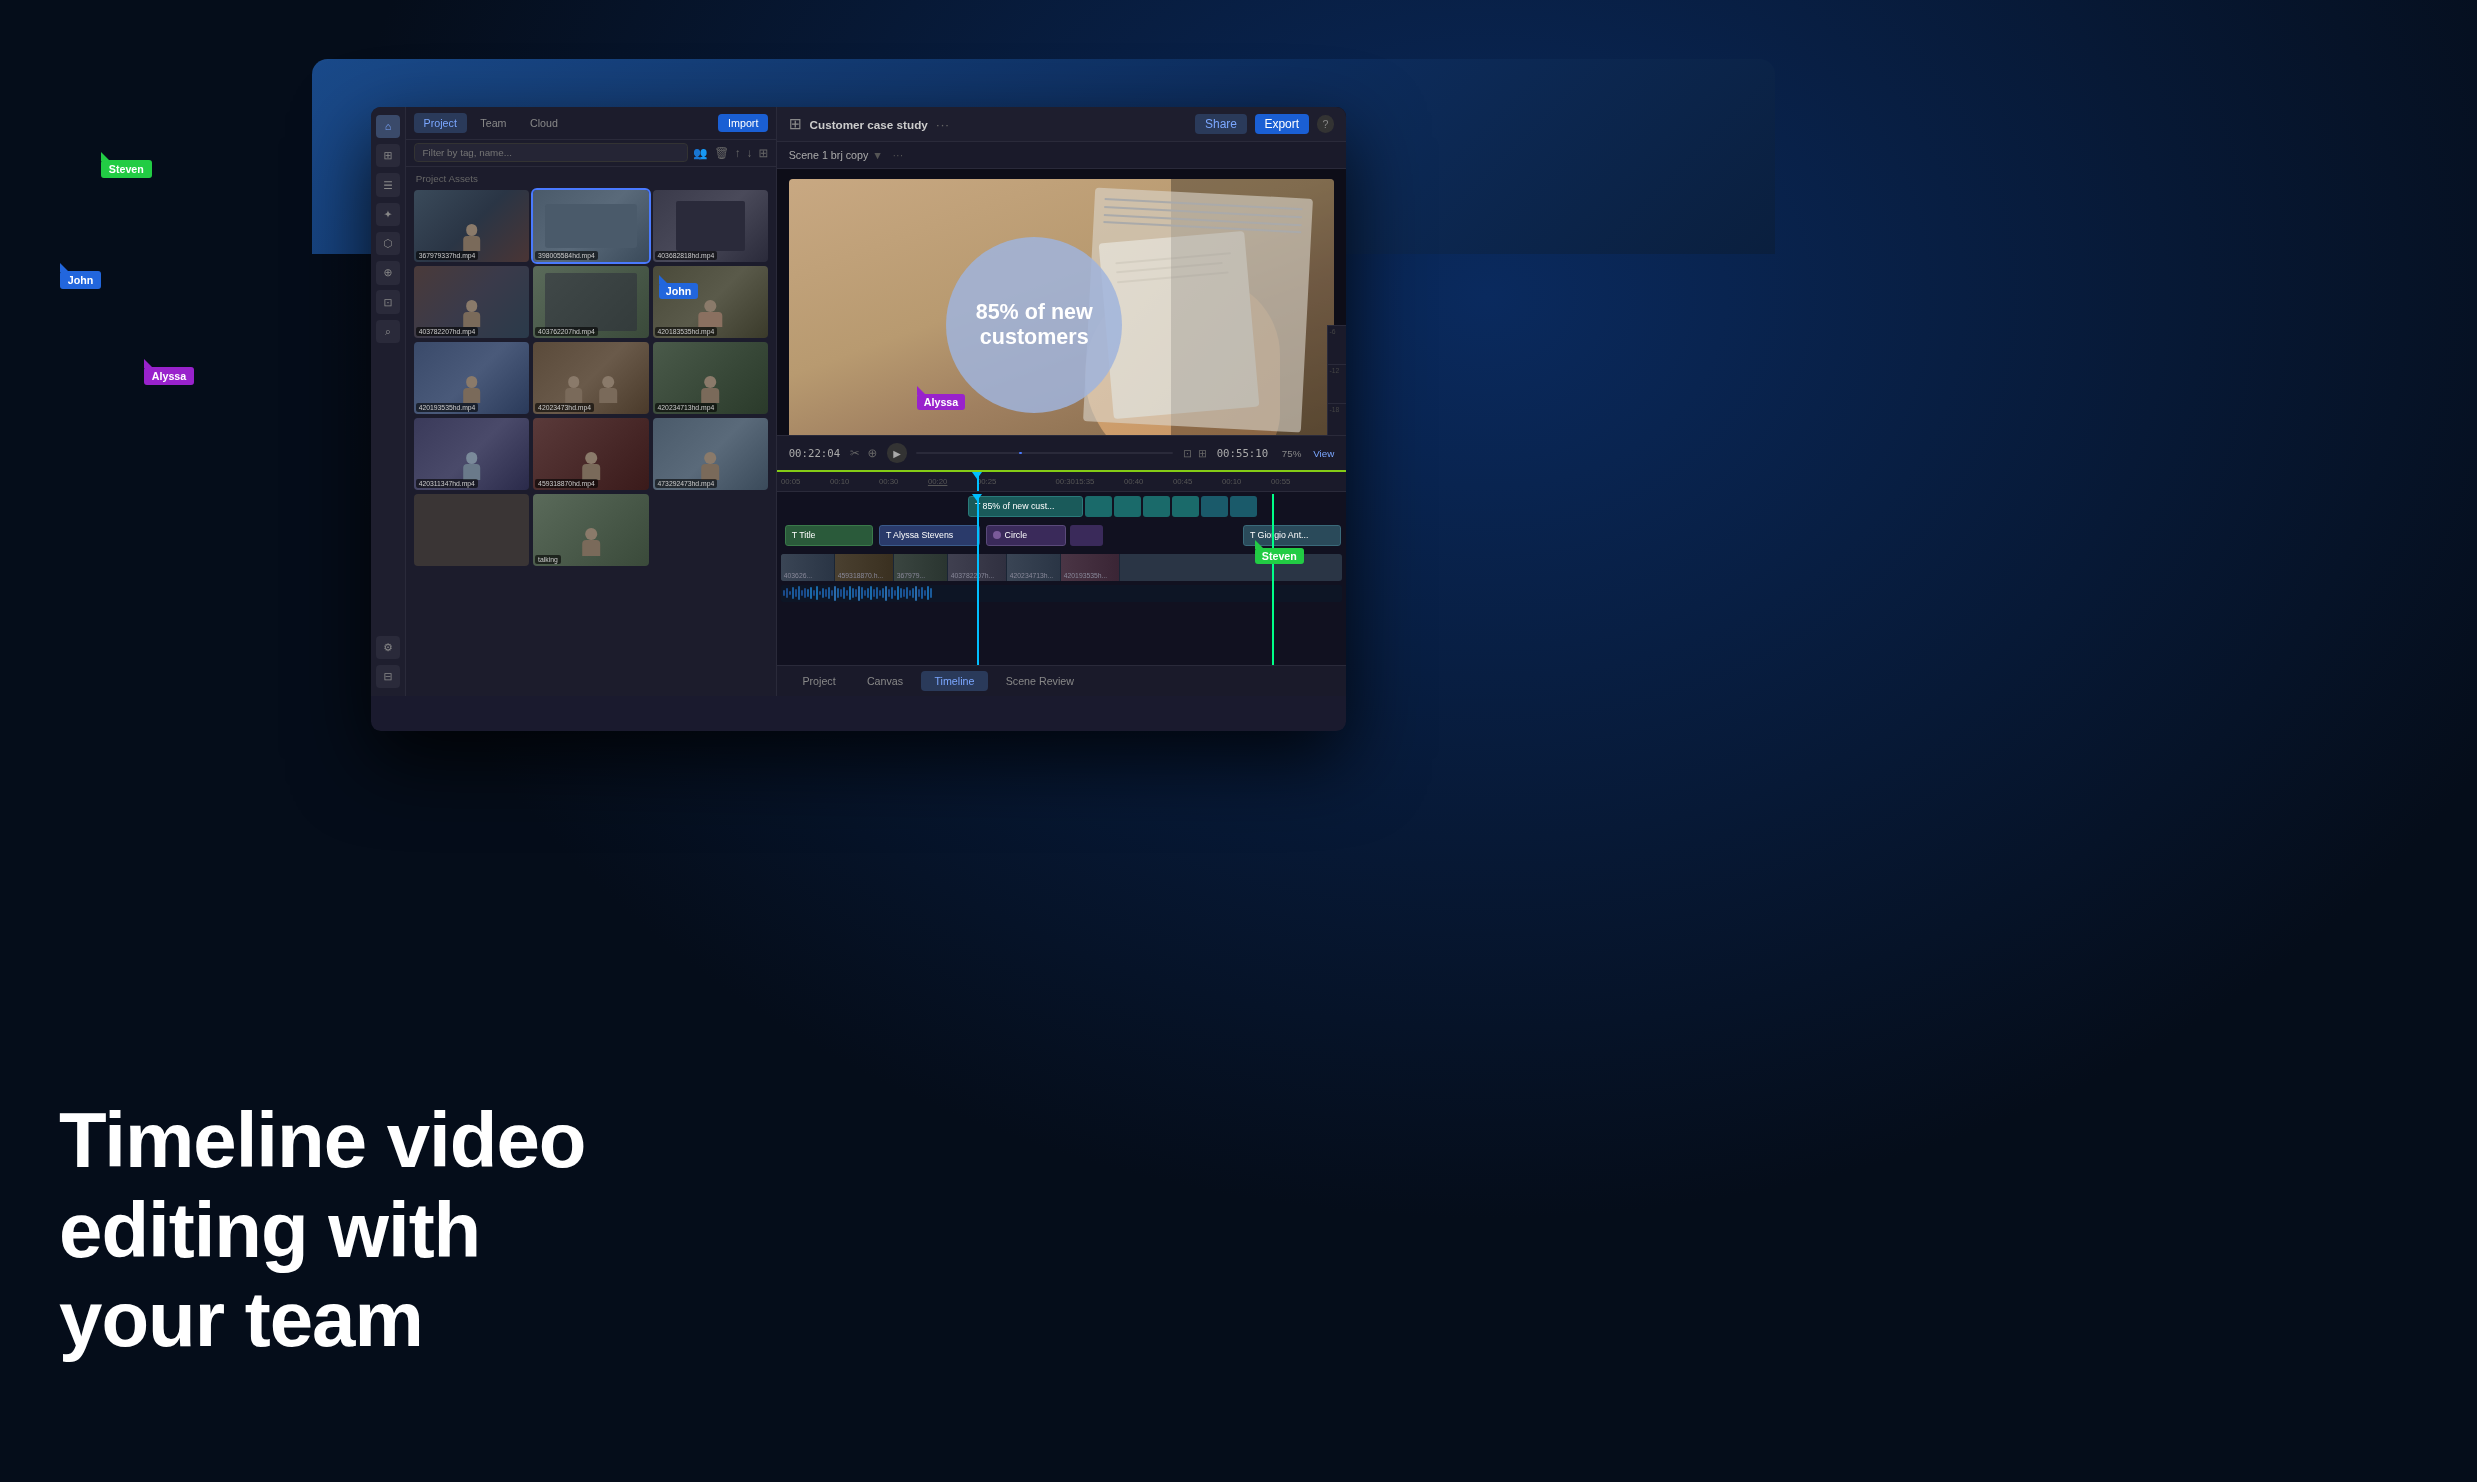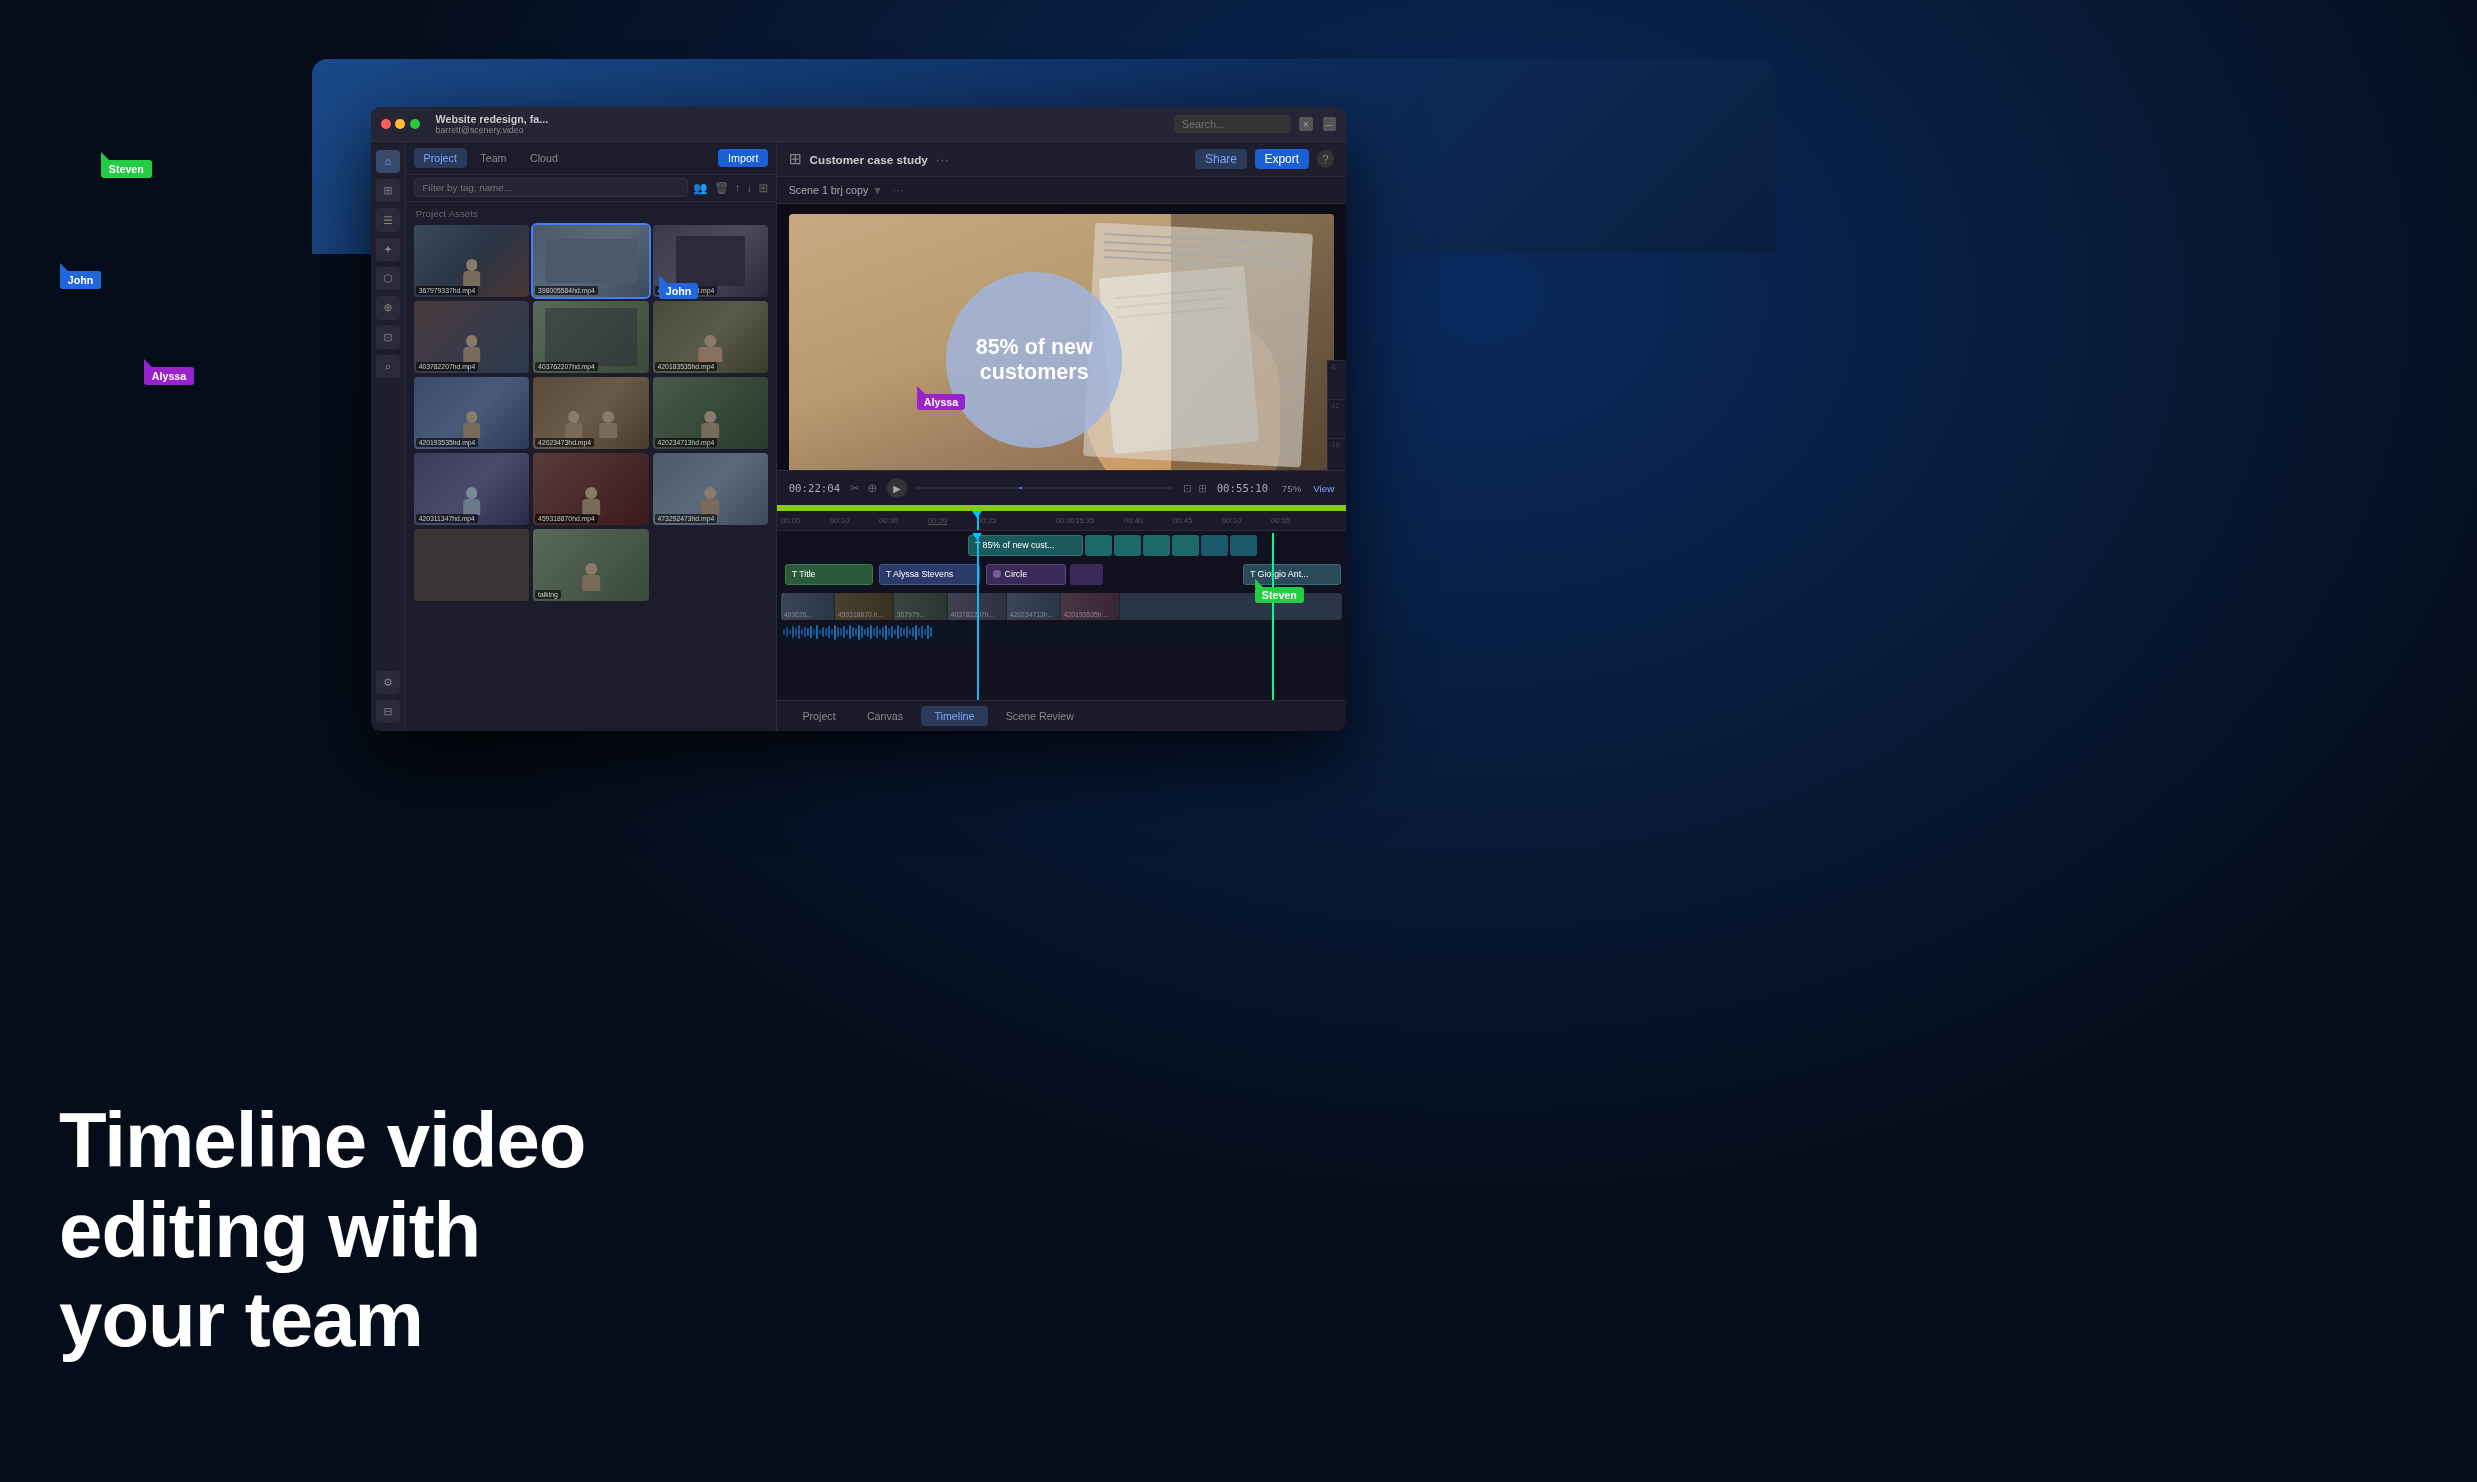--- a/index.html
+++ b/index.html
@@ -414,21 +414,21 @@
       border-radius: 50%;
       display: flex; align-items: center; justify-content: center;
       font-size: 9.8px;
       color: #aaa;
     }
 
     
     .timeline-area {
       height: 195px;
       background: #111120;
-      border-top: 6px solid #84cc16;
+      border-top: 2px solid #84cc16;
       position: relative;
       overflow: hidden;
     }
 
     
     .timeline-ruler {
       height: 19.5px;
       background: #1a1a2a;
       border-bottom: 1px solid #2a2a3a;
       display: flex;
@@ -619,34 +619,20 @@
   <div class="cursor-arrow" style="border-bottom-color:#2266dd;"></div>
   <div class="cursor-flag" style="background:#2266dd;">John</div>
 </div>
 <div class="presence-cursor cursor-alyssa">
   <div class="cursor-arrow" style="border-bottom-color:#9922cc;"></div>
   <div class="cursor-flag" style="background:#9922cc;">Alyssa</div>
 </div>
 
 <div class="app-window">
 
-  <div class="title-bar">
-    <div class="title-bar-dots">
-      <div class="dot dot-red"></div>
-      <div class="dot dot-yellow"></div>
-      <div class="dot dot-green"></div>
-    </div>
-    <div class="title-bar-info">
-      <span class="title-name">Website redesign, fa...</span>
-      <span class="title-email">barrett@scenery.video</span>
-    </div>
-    <input class="title-search" type="text" placeholder="Search..." style="">
-    <div class="title-close-btn">✕</div>
-    <div class="title-close-btn" style="margin-left:2px;">—</div>
-  </div>
 
   <div class="app-body">
 
     <div class="icon-sidebar">
       <div class="sidebar-icon active">⌂</div>
       <div class="sidebar-icon">⊞</div>
       <div class="sidebar-icon">☰</div>
       <div class="sidebar-icon">✦</div>
       <div class="sidebar-icon">⬡</div>
       <div class="sidebar-icon">⊕</div>

